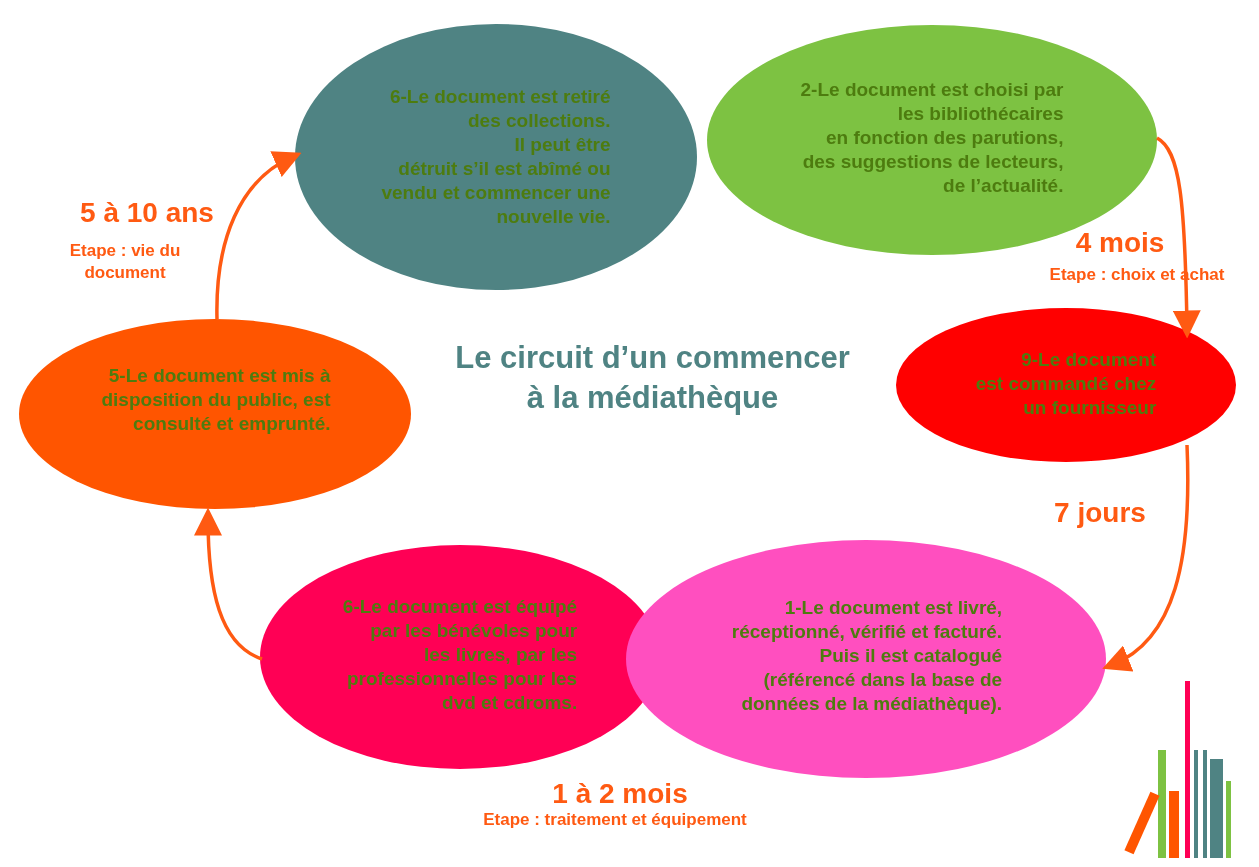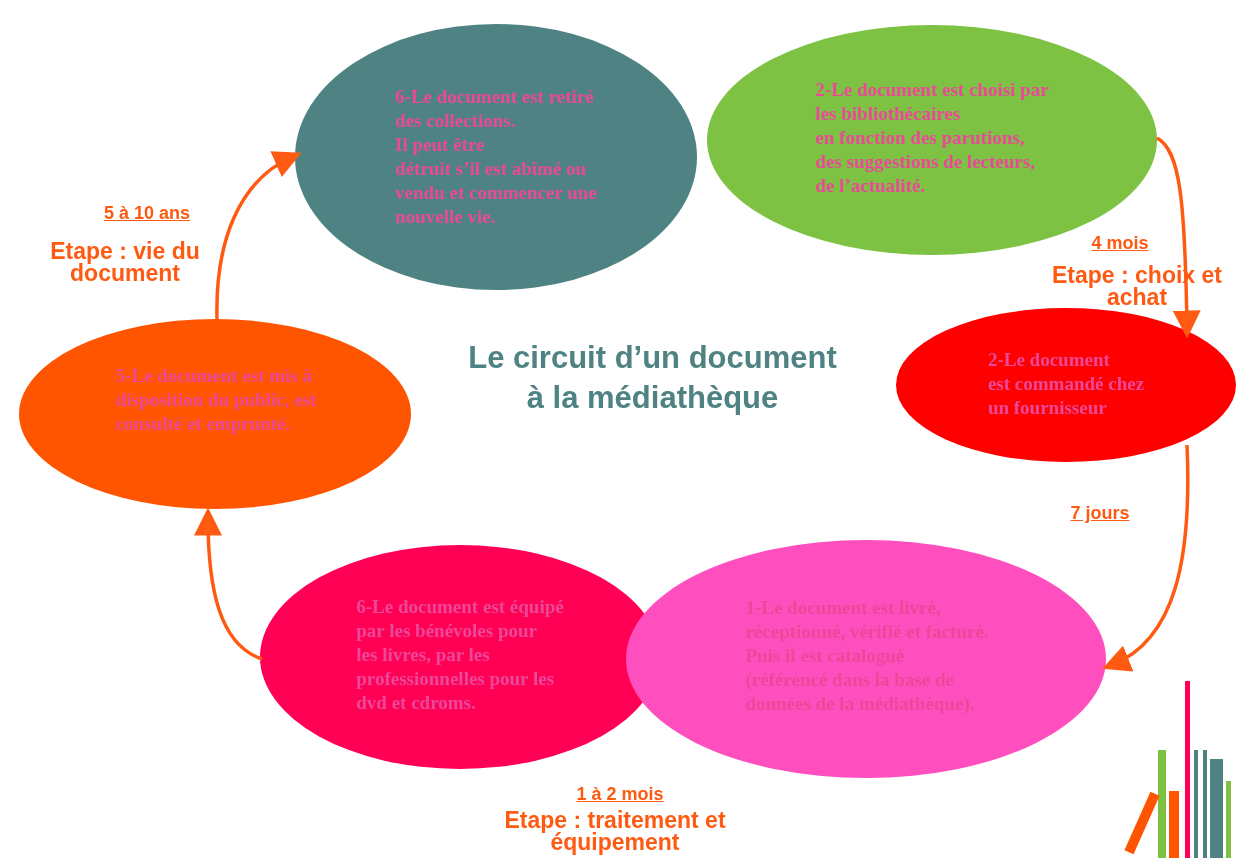--- a/index.html
+++ b/index.html
@@ -1,24 +1,24 @@
 <!DOCTYPE html>
 <html><head>
 <meta charset="utf-8">
 <style>
   html, body { margin:0; padding:0; background:#ffffff; }
   body { width:1259px; height:867px; position:relative; overflow:hidden;
          font-family:"Liberation Sans", "DejaVu Sans", sans-serif; }
   svg.bg { position:absolute; left:0; top:0; }
   .bubble { position:absolute; display:flex; align-items:center; justify-content:center;
-            text-align:left; color:#ec4899; font-weight:bold; font-size:19px; line-height:24px;font-family:Liberation Serif, serif; }
+            text-align:right; color:#4d7c0f; font-weight:bold; font-size:19px; line-height:24px; }
   .bubble .txt { white-space:pre-line; }
   .label { position:absolute; color:#ff5a12; font-weight:bold; text-align:center; white-space:pre-line; }
-  .dur { font-size:18px; line-height:26px;text-decoration:underline; }
-  .stage { font-size:23px; line-height:22px; }
+  .dur { font-size:28px; line-height:26px; }
+  .stage { font-size:17px; line-height:22px; }
   .title { position:absolute; color:#4f8383; font-weight:bold; font-size:31px; line-height:40px;
            text-align:center; white-space:pre-line; }
 </style>
 </head>
 <body>
 
 <svg class="bg" width="1259" height="867" viewBox="0 0 1259 867">
   <defs>
     <marker id="ah" markerWidth="8" markerHeight="8" refX="5" refY="4" orient="auto" markerUnits="strokeWidth">
       <path d="M0,0 L8,4 L0,8 Z" fill="#ff5a12"></path>
@@ -60,21 +60,21 @@
 
 <div class="bubble" style="left:730px; top:38px; width:404px; height:200px;">
   <span class="txt">2-Le document est choisi par
 les bibliothécaires
 en fonction des parutions,
 des suggestions de lecteurs,
 de l’actualité.</span>
 </div>
 
 <div class="bubble" style="left:920px; top:332px; width:292px; height:104px;">
-  <span class="txt">2-Le document
+  <span class="txt">9-Le document
 est commandé chez
 un fournisseur</span>
 </div>
 
 <div class="bubble" style="left:40px; top:340px; width:352px; height:120px;">
   <span class="txt">5-Le document est mis à
 disposition du public, est
 consulté et emprunté.</span>
 </div>
 
@@ -87,21 +87,21 @@
 </div>
 
 <div class="bubble" style="left:660px; top:572px; width:414px; height:168px;">
   <span class="txt">1-Le document est livré,
 réceptionné, vérifié et facturé.
 Puis il est catalogué
 (référencé dans la base de
 données de la médiathèque).</span>
 </div>
 
-<div class="title" style="left:415px; top:338px; width:475px;">Le circuit d’un document
+<div class="title" style="left:415px; top:338px; width:475px;">Le circuit d’un commencer
 à la médiathèque</div>
 
 <div class="label dur" style="left:1060px; top:230px; width:120px;">4 mois</div>
 <div class="label stage" style="left:1022px; top:264px; width:230px;">Etape : choix et achat</div>
 
 <div class="label dur" style="left:1040px; top:500px; width:120px;">7 jours</div>
 
 <div class="label dur" style="left:520px; top:781px; width:200px;">1 à 2 mois</div>
 <div class="label stage" style="left:440px; top:809px; width:350px;">Etape : traitement et équipement</div>
 

